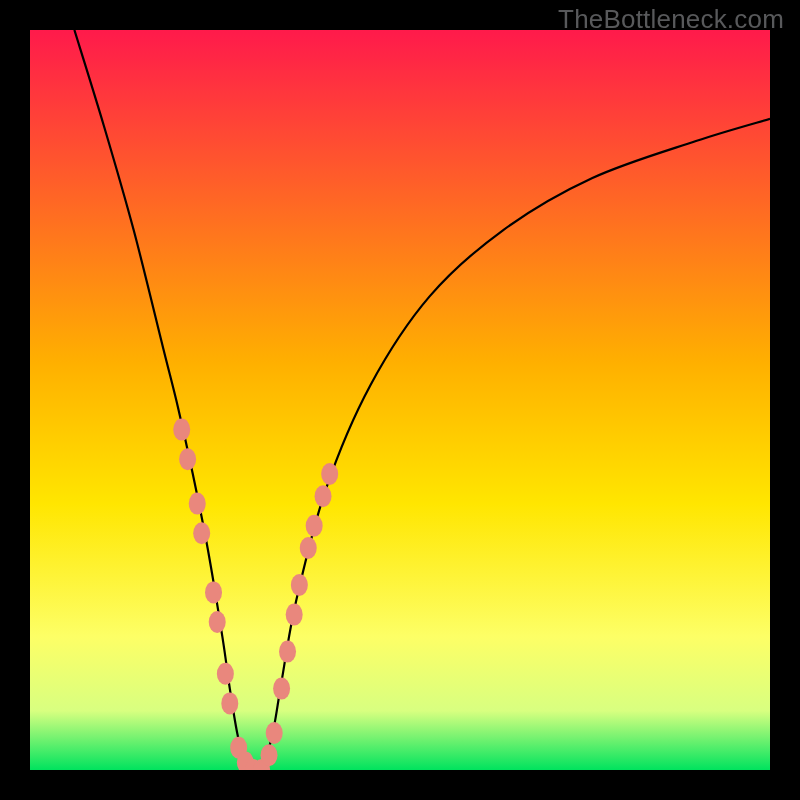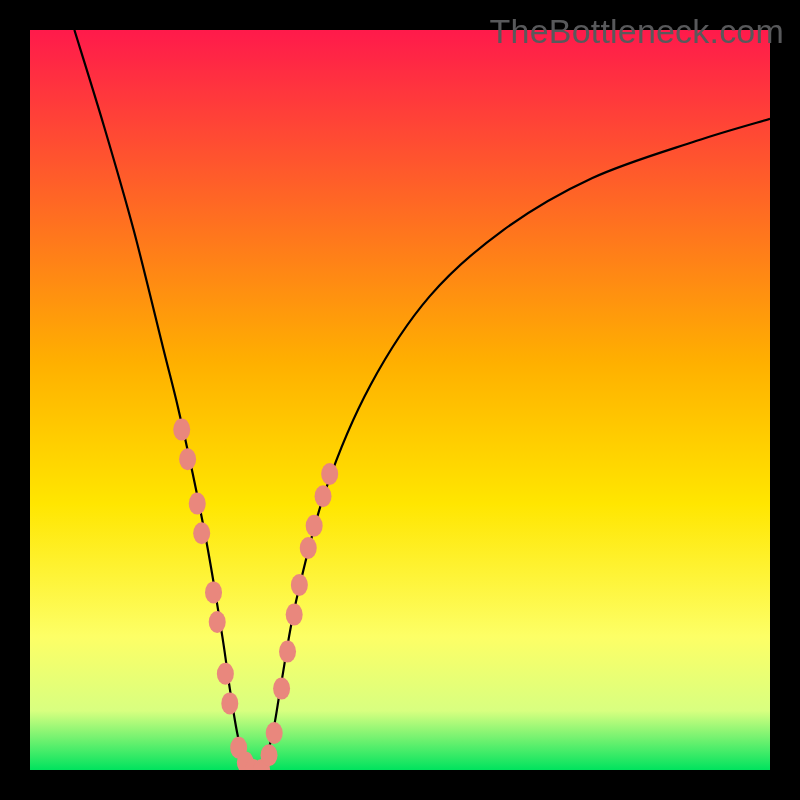--- a/index.html
+++ b/index.html
@@ -14,26 +14,25 @@
     position: relative;
     width: 800px;
     height: 800px;
     background: #000;
   }
   .watermark {
     position: absolute;
     top: 4px;
     right: 16px;
     font-family: Arial, Helvetica, sans-serif;
-    font-size: 34px;
+    font-size: 26px;
     color: #58595b;
     font-weight: 400;
     letter-spacing: 0.2px;
     z-index: 10;
-    margin-top: 8px;
   }
   svg.plot {
     position: absolute;
     left: 30px;
     top: 30px;
     width: 740px;
     height: 740px;
     display: block;
   }
 </style>

